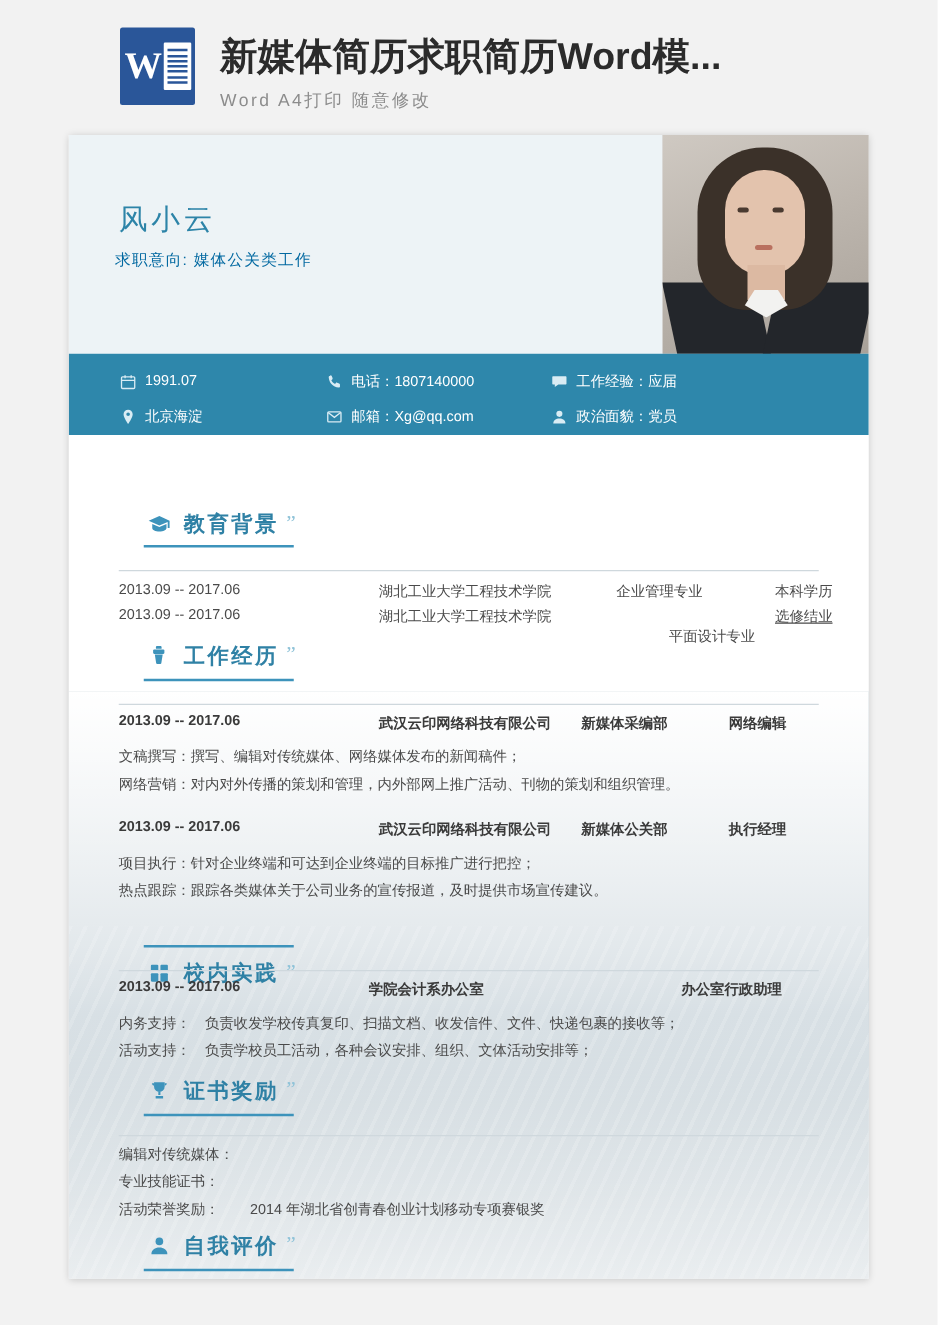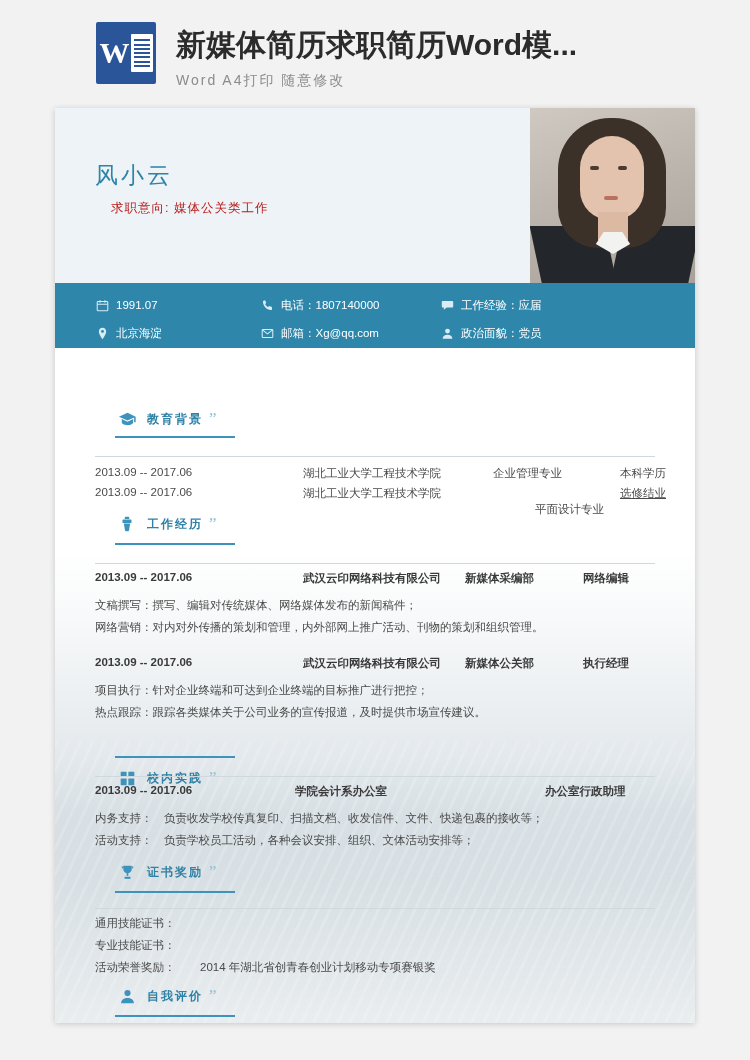--- a/index.html
+++ b/index.html
@@ -63,22 +63,22 @@
 
   .top-band{
     position:absolute;left:0;top:0;width:640px;height:175px;
     background:#edf3f6;
   }
   .name{
     position:absolute;left:40px;top:52px;
     font-size:23px;color:#2d84a8;letter-spacing:3px;
   }
   .intent{
-    position:absolute;left:56px;top:92px;
-    font-size:12.5px;color:#b91c1c;letter-spacing:1px;
+    position:absolute;left:37px;top:92px;
+    font-size:12.5px;color:#0369a1;letter-spacing:1px;
   }
 
   .info-band{
     position:absolute;left:0;top:175px;width:640px;height:65px;
     background:#2e87ab;
   }
   .info-cell{
     position:absolute;display:flex;align-items:center;
     color:#ffffff;font-size:11.5px;white-space:nowrap;
   }
@@ -123,21 +123,21 @@
   }
 
   
   .section-head{
     position:absolute;display:flex;align-items:center;height:22px;
   }
   .section-head .sicon{
     width:20px;height:20px;margin-right:10px;display:flex;align-items:center;justify-content:center;color:#3d93bb;
   }
   .section-head .stitle{
-    font-size:12px;font-weight:bold;color:#2f81a5;letter-spacing:2px;white-space:nowrap;
+    font-size:17px;font-weight:bold;color:#2f81a5;letter-spacing:2px;white-space:nowrap;
   }
   .section-head .quote{
     margin-left:6px;font-size:17px;color:#8fc3d8;font-family:"Liberation Serif",serif;line-height:.9;
   }
   .underline{
     position:absolute;height:2px;background:#3d93bb;
   }
   .hr{
     position:absolute;height:1px;background:#cfd8dd;
   }
@@ -327,21 +327,21 @@
             <path d="M9 10.5h2V14H9z"></path>
             <path d="M6.5 15h7v2.5h-7z"></path>
           </svg>
       </span>
       <span class="stitle">证书奖励</span>
       <span class="quote">”</span>
     </div>
     <div class="underline" style="left:60px;top:783px;width:120px;"></div>
     <div class="hr" style="left:40px;top:800px;width:560px;"></div>
 
-    <div class="para" style="left:40px;top:808px;">通用技能证书：</div>
+    <div class="para" style="left:40px;top:808px;">编辑对传统媒体：</div>
     <div class="para" style="left:40px;top:830px;">专业技能证书：</div>
     <div class="para" style="left:40px;top:852px;">活动荣誉奖励：</div>
     <div class="para" style="left:145px;top:852px;">2014 年湖北省创青春创业计划移动专项赛银奖</div>
 
     <div class="section-head" style="left:62px;top:877px;">
       <span class="sicon">
         <svg width="17" height="17" viewBox="0 0 20 20" fill="#3d93bb">
             <circle cx="10" cy="6" r="3.6"></circle>
             <path d="M2.5 18c0-4 3.4-6.2 7.5-6.2s7.5 2.2 7.5 6.2z"></path>
           </svg>

